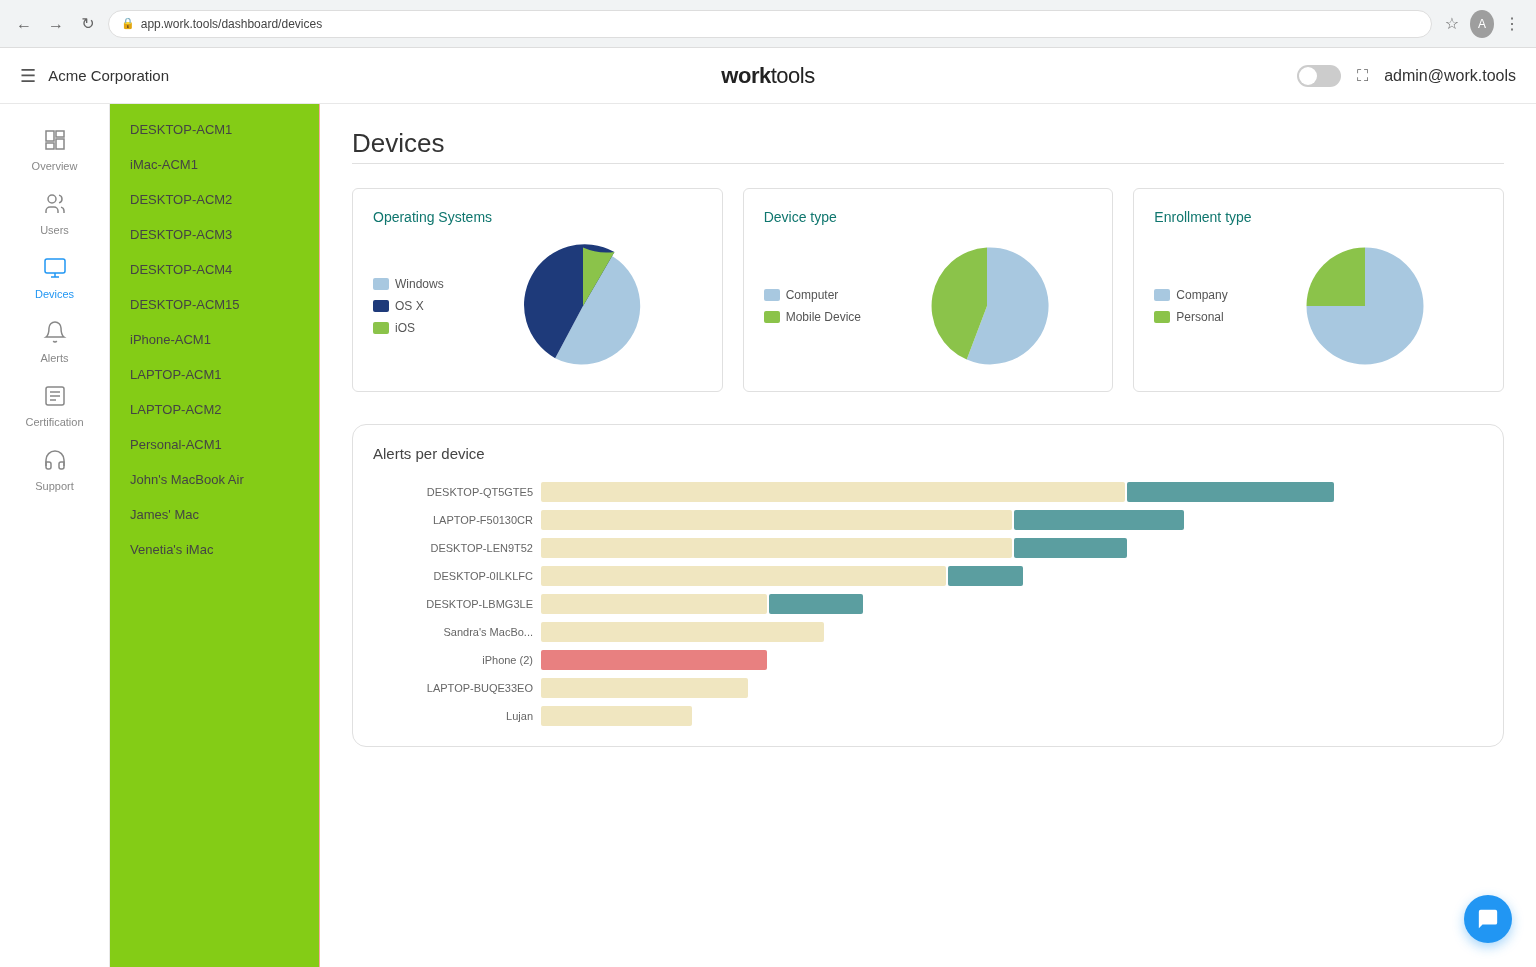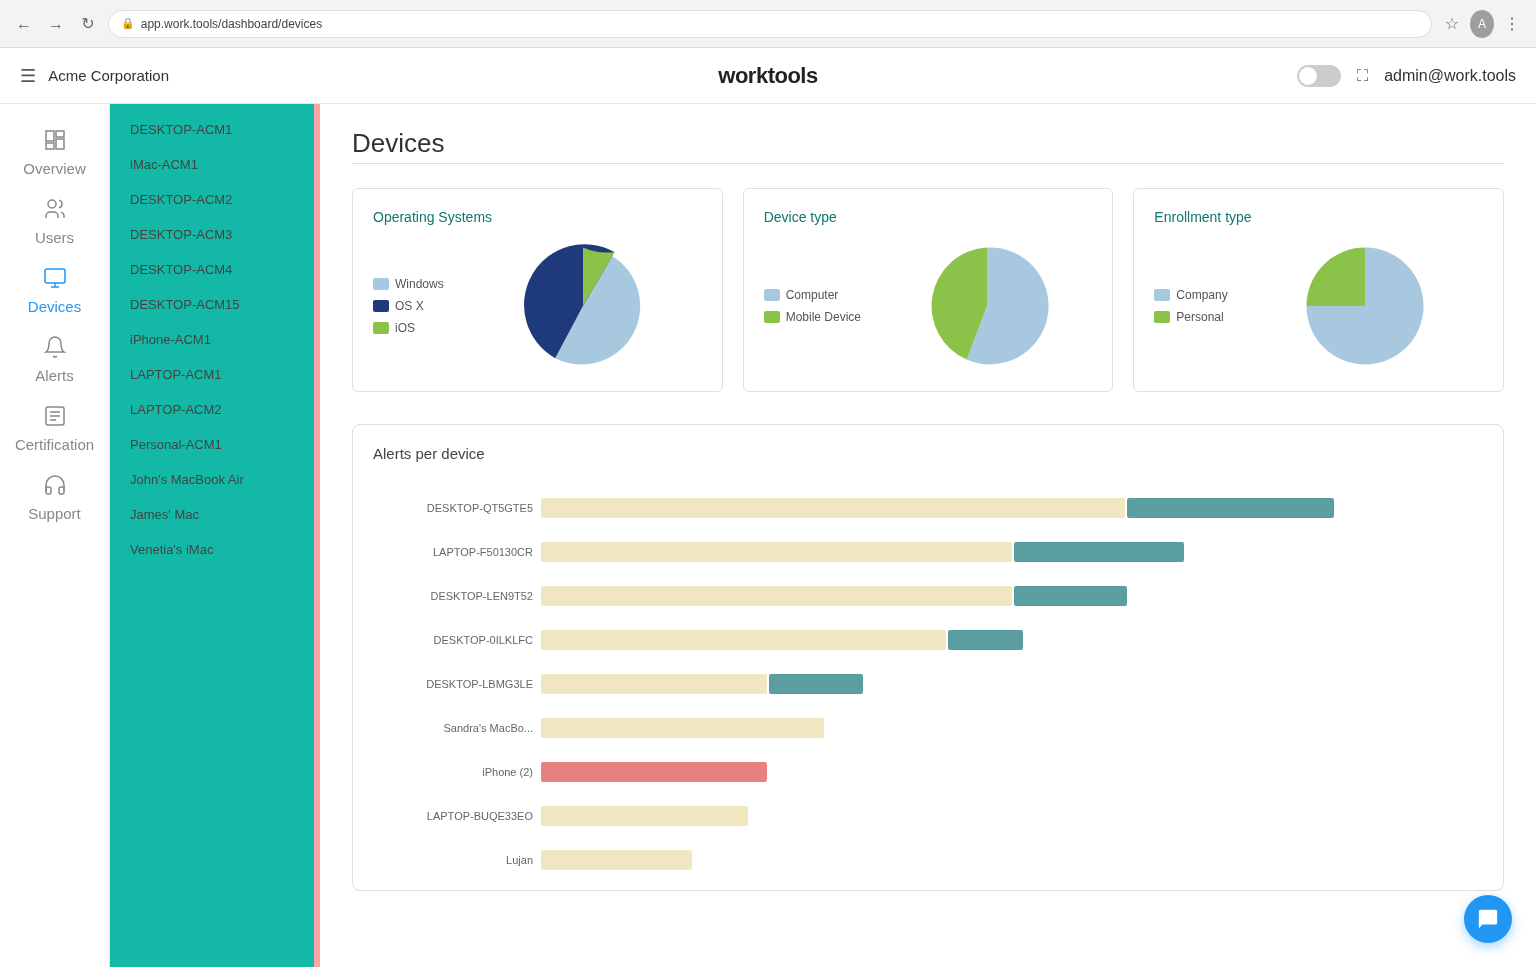--- a/index.html
+++ b/index.html
@@ -93,21 +93,21 @@
       position: absolute;
       left: 50%;
       transform: translateX(-50%);
     }
     .logo {
       font-size: 22px;
       font-weight: 700;
       color: #222;
       letter-spacing: -0.5px;
     }
-    .logo span { font-weight: 700; text-align: center; }
+    .logo span { font-weight: 400; text-align: center; }
     .header-right {
       margin-left: auto;
       display: flex;
       align-items: center;
       gap: 16px;
     }
     .toggle-switch {
       width: 44px; height: 22px;
       background: #ccc;
       border-radius: 11px;
@@ -174,29 +174,29 @@
       top: 0; bottom: 0;
       width: 4px;
       background: #2196f3;
       border-radius: 0 2px 2px 0;
     }
     .sidebar-icon {
       font-size: 22px;
       line-height: 1;
     }
     .sidebar-label {
-      font-size: 15px;
+      font-size: 11px;
       text-align: center;
     }
 
     
     .secondary-sidebar {
       width: 210px;
-      background: #14b8a6;
-      border-right: 6px solid #fca5a5;
+      background: #84cc16;
+      border-right: 1px solid #fca5a5;
       overflow-y: auto;
       flex-shrink: 0;
       padding: 8px 0;
     }
     .device-list-item {
       padding: 10px 20px;
       cursor: pointer;
       color: #444;
       font-size: 13px;
     }
@@ -269,39 +269,38 @@
     .pie-container {
       flex: 1;
       display: flex;
       justify-content: center;
       align-items: center;
     }
 
     
     .bar-chart-section {
       border: 1px solid #e0e0e0;
-      border-radius: 8px;
+      border-radius: 14px;
       padding: 20px;
       background: #fff;
     }
     .bar-chart-title {
       font-size: 15px;
       color: #444;
       margin-bottom: 20px;
     }
     .bar-chart-container {
       display: flex;
       flex-direction: column;
       gap: 8px;
     }
     .bar-row {
       display: flex;
       align-items: center;
       gap: 8px;
-      margin-top: 16px;
     }
     .bar-label {
       width: 160px;
       text-align: right;
       font-size: 11px;
       color: #666;
       flex-shrink: 0;
     }
     .bar-track {
       flex: 1;

